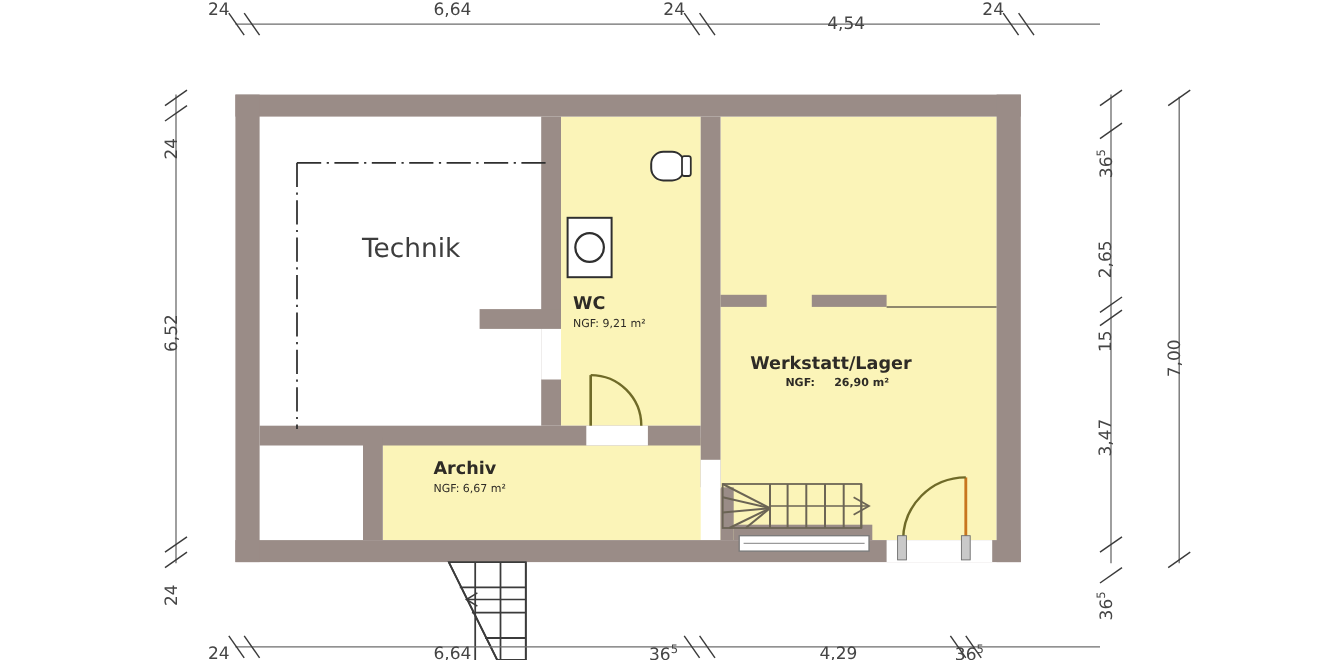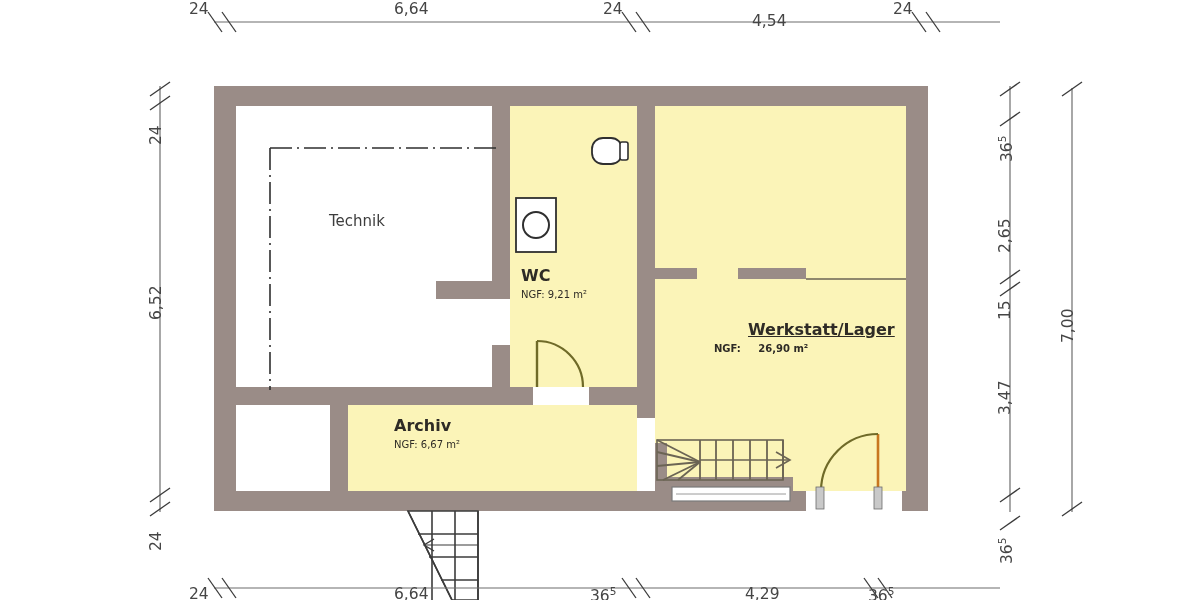--- a/index.html
+++ b/index.html
@@ -20,21 +20,21 @@
     white-space:nowrap;
   }
   .room-area{
     position:absolute;
     font-size:10px;
     color:#2e2b26;
     white-space:nowrap;
   }
   .room-plain{
     position:absolute;
-    font-size:15px;
+    font-size:24px;
     color:#3d3d3d;
     white-space:nowrap;
   }
   .dimtxt{
     position:absolute;
     font-size:15.5px;
     color:#454545;
     white-space:nowrap;
   }
   .dimtxt .sup{font-size:10.5px;vertical-align:super;}
@@ -215,21 +215,21 @@
         <line x1="878" y1="578" x2="892" y2="598"></line>
       </g>
     </g>
   </svg>
 
   <div class="room-plain" style="left:329px;top:212px;">Technik</div>
 
   <div class="room-name" style="left:521px;top:266px;">WC</div>
   <div class="room-area" style="left:521px;top:289px;"><span>NGF:</span> <span>9,21 m²</span></div>
 
-  <div class="room-name" style="left:748px;top:320px;text-decoration:underline;">Werkstatt/Lager</div>
+  <div class="room-name" style="left:682px;top:320px;">Werkstatt/Lager</div>
   <div class="room-area" style="left:714px;top:343px;font-weight:bold;"><span>NGF:</span>&nbsp;&nbsp;&nbsp;&nbsp;&nbsp;<span>26,90 m²</span></div>
 
   <div class="room-name" style="left:394px;top:416px;">Archiv</div>
   <div class="room-area" style="left:394px;top:439px;text-align:right;"><span>NGF:</span> <span>6,67 m²</span></div>
 
   <div class="dimtxt" style="left:189px;top:0px;"><span>24</span></div>
   <div class="dimtxt" style="left:394px;top:0px;"><span>6,64</span></div>
   <div class="dimtxt" style="left:603px;top:0px;"><span>24</span></div>
   <div class="dimtxt" style="left:752px;top:12px;"><span>4,54</span></div>
   <div class="dimtxt" style="left:893px;top:0px;"><span>24</span></div>

